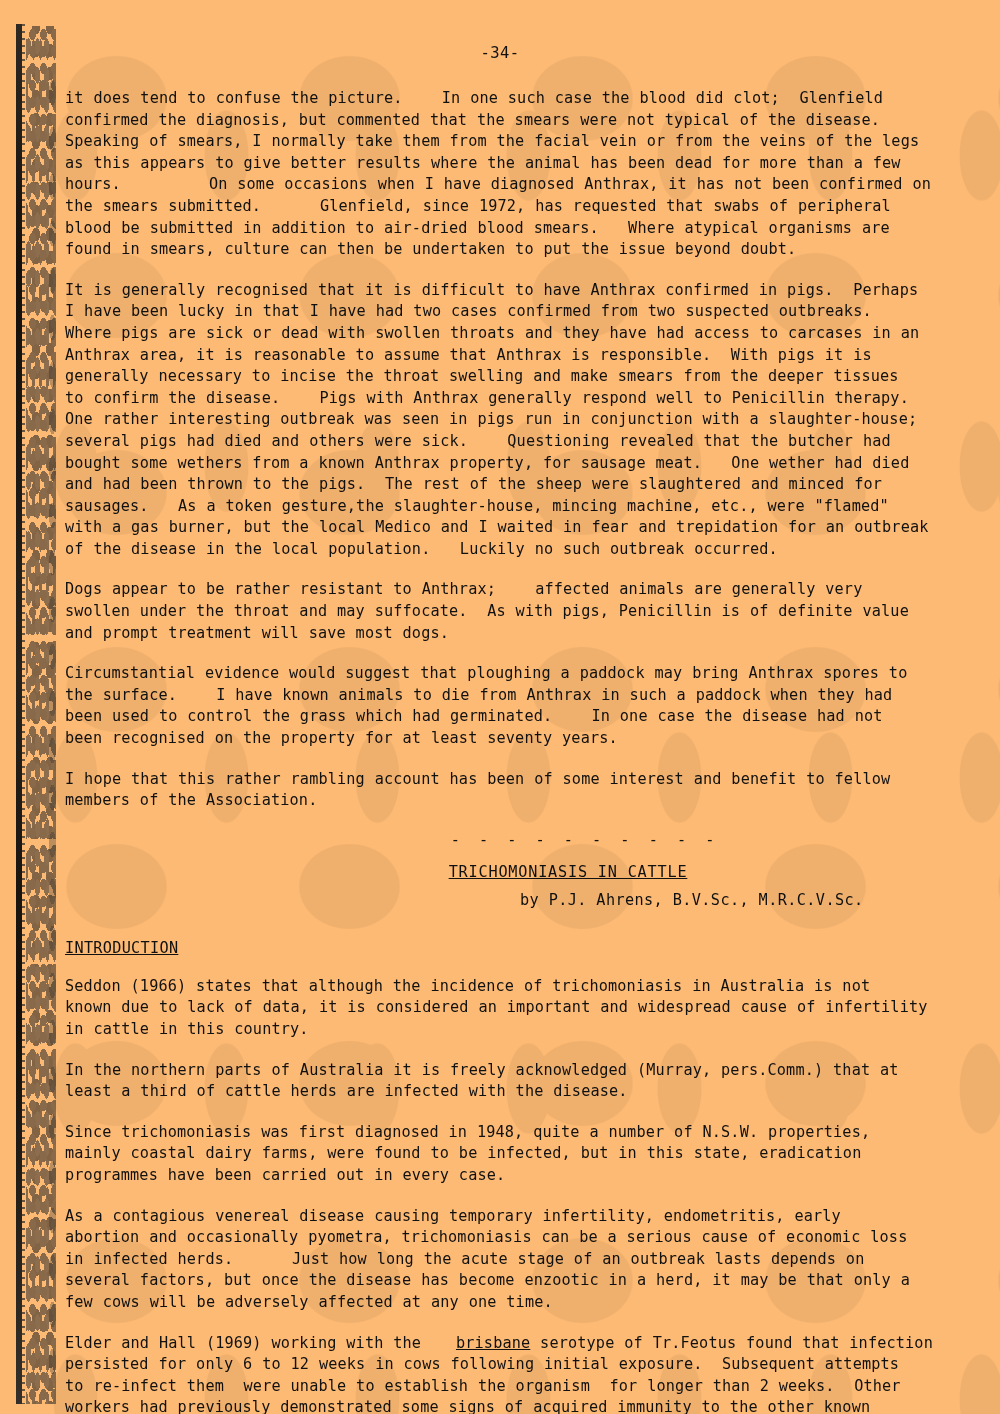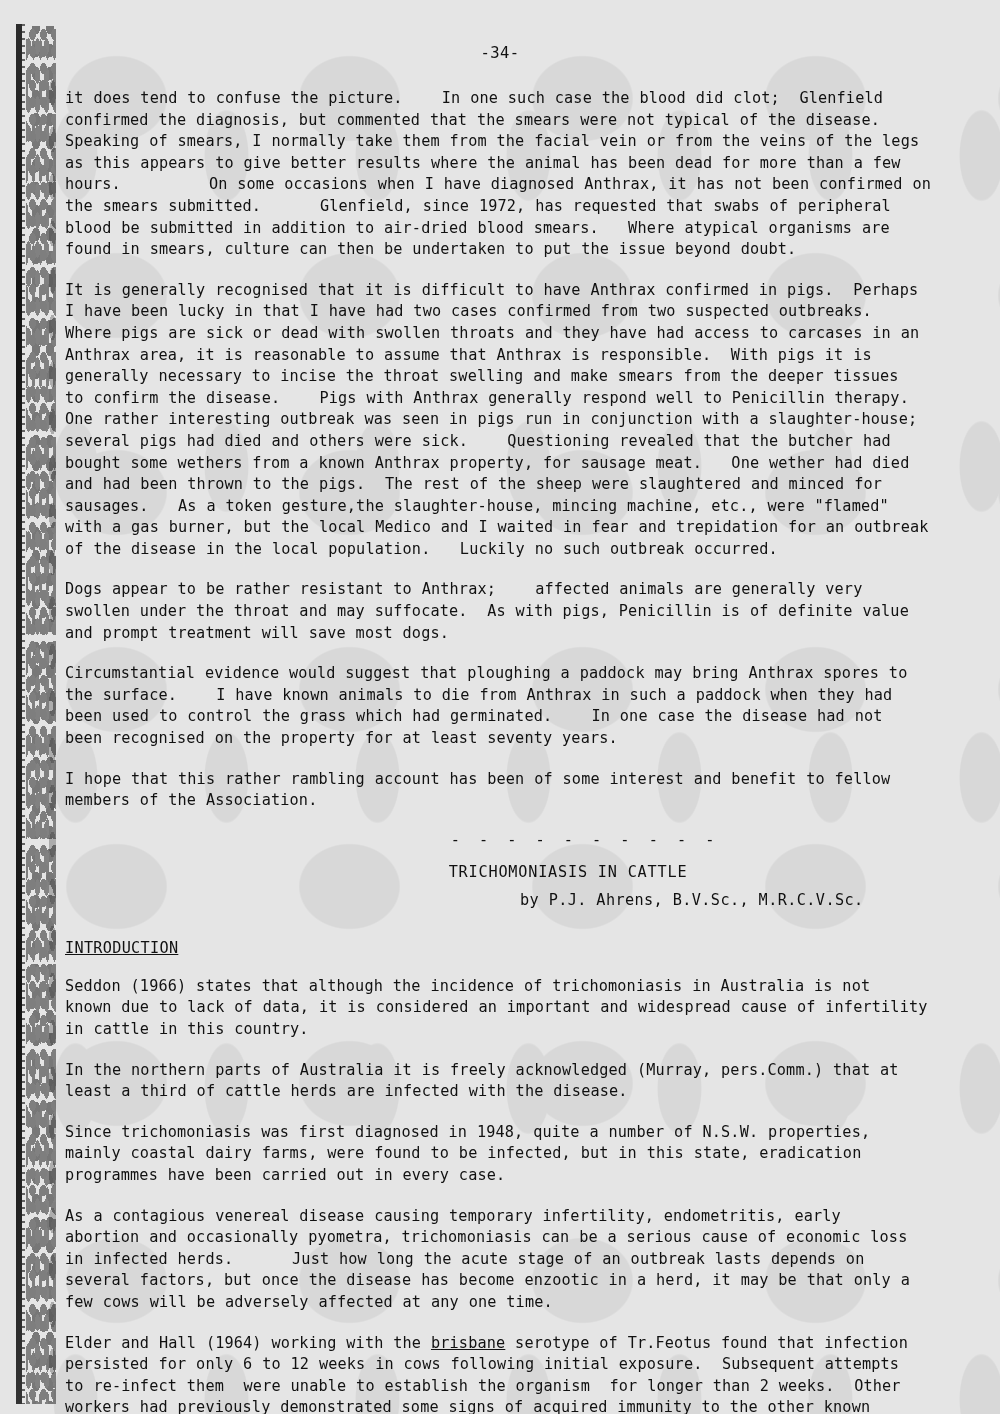--- a/index.html
+++ b/index.html
@@ -9,21 +9,21 @@
     background: #ffffff;
   }
   body {
     font-family: "DejaVu Sans Mono", "Liberation Mono", monospace;
   }
   #page {
     position: relative;
     width: 1000px;
     height: 1414px;
     overflow: hidden;
-    background: #e5e5e5;
+    background: #fdba74;
     color: #111111;
   }
 
   
   #binding-strip {
     position: absolute;
     left: 16px;
     top: 24px;
     width: 6px;
     height: 1380px;
@@ -101,34 +101,34 @@
     letter-spacing: 5px;
     padding-left: 80px;
   }
   .section-title {
     margin: 0 0 10px 0;
     text-align: center;
     font-size: 15.2px;
     letter-spacing: .8px;
     padding-left: 46px;
   }
-  .section-title span { }
+  .section-title span { text-decoration: underline; }
   .byline {
     margin: 0 0 30px 0;
     font-size: 15.2px;
     padding-left: 455px;
     letter-spacing: .4px;
   }
   .heading {
     margin: 0 0 19px 0;
     font-size: 15.2px;
     letter-spacing: .3px;
   }
   .heading span { text-decoration: underline; margin-top: 32px; }
-  .u { text-decoration: underline; }
+  .u { text-decoration: underline; margin-left: 25px; }
 
   
   #grain {
     position: absolute;
     inset: 0;
     pointer-events: none;
     opacity: .05;
     background-image:
       radial-gradient(#000 30%, transparent 31%),
       radial-gradient(#000 20%, transparent 21%);
@@ -203,21 +203,21 @@
       <p class="para">Since trichomoniasis was first diagnosed in 1948, quite a number of N.S.W. properties,
 mainly coastal dairy farms, were found to be infected, but in this state, eradication
 programmes have been carried out in every case.</p>
 
       <p class="para">As a contagious venereal disease causing temporary infertility, endometritis, early
 abortion and occasionally pyometra, trichomoniasis can be a serious cause of economic loss
 in infected herds.      Just how long the acute stage of an outbreak lasts depends on
 several factors, but once the disease has become enzootic in a herd, it may be that only a
 few cows will be adversely affected at any one time.</p>
 
-      <p class="para"><span>Elder and Hall (1964) working with the </span><span class="u">brisbane</span><span> serotype of Tr.Feotus found that infection
+      <p class="para"><span>Elder and Hall (1969) working with the </span><span class="u">brisbane</span><span> serotype of Tr.Feotus found that infection
 persisted for only 6 to 12 weeks in cows following initial exposure.  Subsequent attempts
 to re-infect them  were unable to establish the organism  for longer than 2 weeks.  Other
 workers had previously demonstrated some signs of acquired immunity to the other known
 serotypes - Tr.feotus var belfast and Tr.feotus var manley.      The duration of initial
 infection was reported variously as 6-14 weeks, 5-20 weeks and in one Queensland study it
 was found to persist for 19 and 23 weeks (Simmons and Laws, 1957).</span></p>
 
     </div>
   </div>
 

